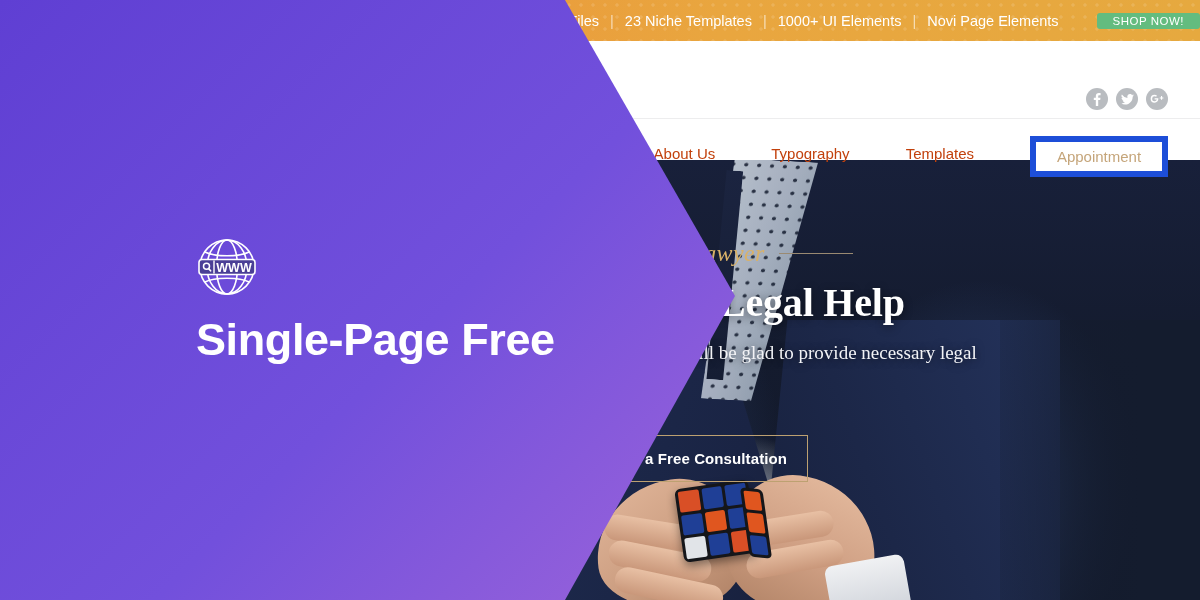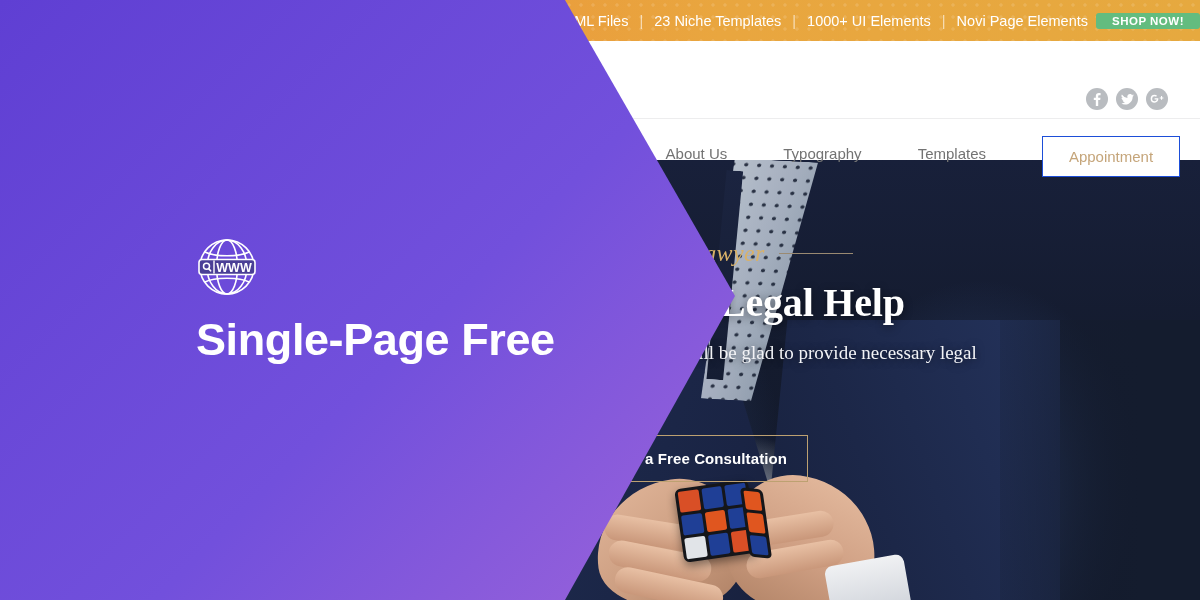--- a/index.html
+++ b/index.html
@@ -138,50 +138,50 @@
     position:absolute; right:32px; top:47px; display:flex; gap:8px;
   }
   .social-btn {
     width:22px; height:22px; border-radius:50%; background:#b9bcc0;
     display:flex; align-items:center; justify-content:center; cursor:pointer;
   }
   .social-btn svg { display:block; }
 
   .nav { position:absolute; right:0; top:95px; display:flex; align-items:center; }
   .nav-item {
-    font-size:15px; color:#737373; margin-right:56px; cursor:pointer;
+    font-size:15px; color:#c2410c; margin-right:56px; cursor:pointer;
     position:relative; padding-bottom:6px; white-space:nowrap;
   }
   .nav-item.active::after {
     content:""; position:absolute; left:0; right:0; bottom:-1px;
     height:2px; background:#bda171;
   }
   .nav-cta {
-    width:138px; height:41px; margin-right:20px;
-    border:1px solid #1d4ed8; color:#c5a57a; background:#fff;
+    width:138px; height:41px; margin-right:32px;
+    border:6px solid #1d4ed8; color:#c5a57a; background:#fff;
     font-size:15px; display:flex; align-items:center; justify-content:center;
     cursor:pointer; white-space:nowrap;
   }
 
   
   .topbar {
     position:absolute; left:0; top:0; right:0; height:41px;
     background:
       radial-gradient(circle at 5px 5px, rgba(255,255,255,.13) 1.4px, transparent 1.9px) 0 0/12px 12px,
       linear-gradient(90deg,#e98b35 0%, #eb9239 22%, #e9a63f 60%, #e6a93f 100%);
     display:flex; align-items:center; justify-content:flex-end;
   }
   .topbar-links {
     display:flex; align-items:center; color:#fff; font-size:14.5px; white-space:nowrap;
   }
   .topbar-links a { color:#fff; text-decoration:none; cursor:pointer; }
   .tb-sep { color:rgba(255,255,255,.62); margin:0 11px; }
   .shop-btn {
-    margin-left:8px; margin-right:0;
-    background:#63bc7f; color:#fff; font-size:11.5px; font-weight:bold;
+    margin-left:38px; margin-right:0;
+    background:#63bc7f; color:#fff; font-size:11.5px; font-weight:normal;
     letter-spacing:.5px; padding:2px 16px; border-radius:3px; border:none;
     cursor:pointer; white-space:nowrap;
   }
 
   
   .promo {
     position:absolute; inset:0;
     background:linear-gradient(135deg,#5f3fd3 0%, #7250dc 42%, #9a63da 72%, #a86cdc 100%);
     clip-path: polygon(0 0, 565px 0, 735px 296px, 565px 600px, 0 600px);
   }

